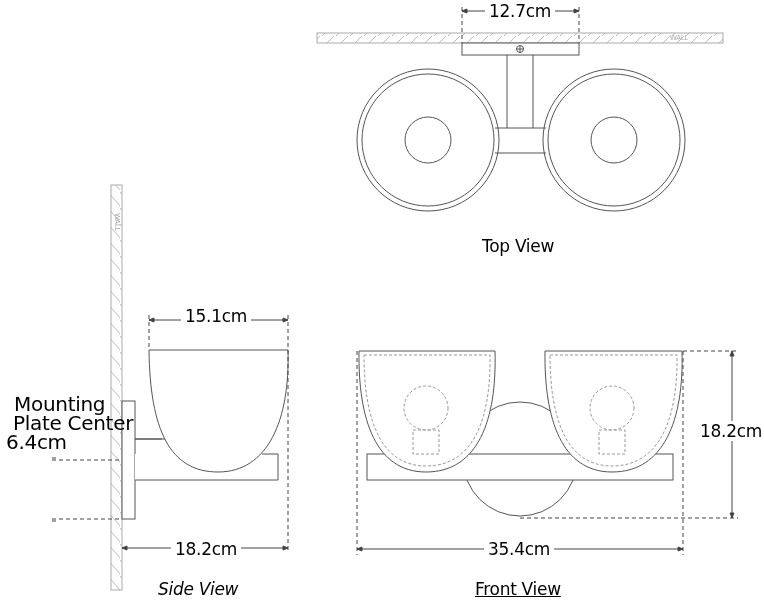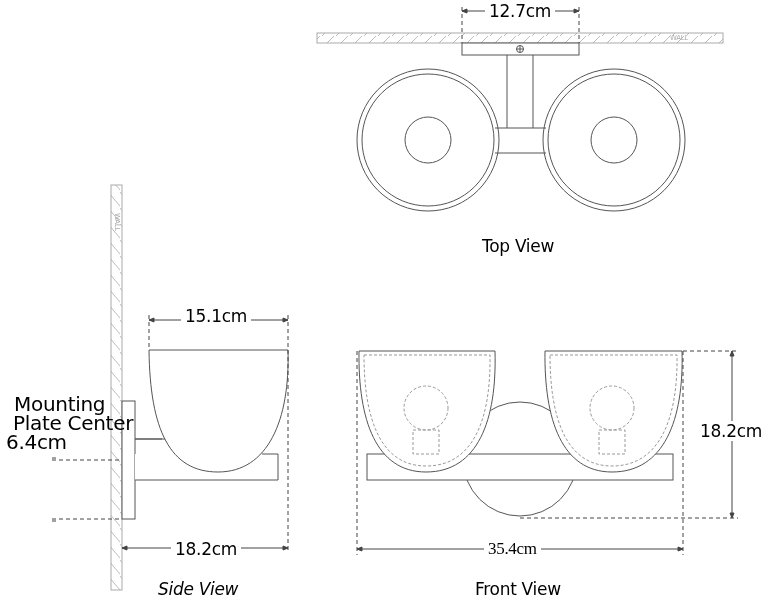--- a/index.html
+++ b/index.html
@@ -124,15 +124,15 @@
 <div class="lbl view" style="left:482px; top:236px;">Top View</div>
 
 <div class="lbl" style="left:108px; top:218px; font-size:7px; color:#aaa; transform:rotate(90deg);">WALL</div>
 <div class="lbl dim" style="left:181px; top:306px;">15.1cm</div>
 <div class="lbl dim" style="left:171px; top:539px;">18.2cm</div>
 <div class="lbl mount" style="left:14px; top:395px; width:80px;">Mounting</div>
 <div class="lbl mount" style="left:0px; top:414px; width:108px;padding-left:13px;">Plate Center</div>
 <div class="lbl mount" style="left:6px; top:433px; width:60px;">6.4cm</div>
 <div class="lbl view" style="left:158px; top:579px;font-style:italic;">Side View</div>
 
-<div class="lbl dim" style="left:484px; top:539px;font-family:Liberation Serif, serif;">35.4cm</div>
+<div class="lbl dim" style="left:484px; top:539px;">35.4cm</div>
 <div class="lbl dim" style="left:700px; top:421px; padding:0;">18.2cm</div>
-<div class="lbl view" style="left:475px; top:579px;">Front View</div>
+<div class="lbl view" style="left:475px; top:579px;text-decoration:underline;">Front View</div>
 
 </body></html>

